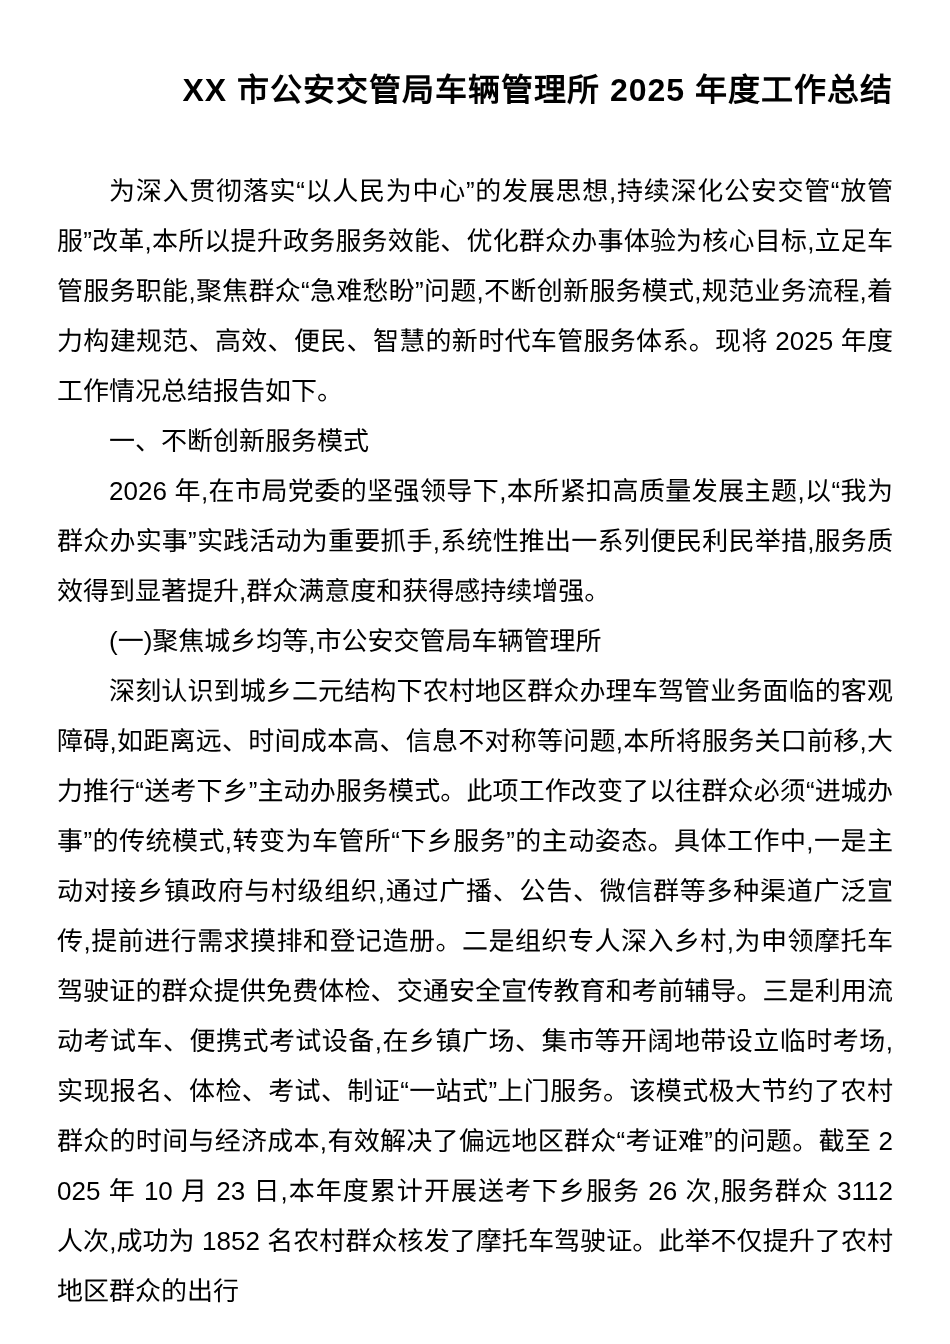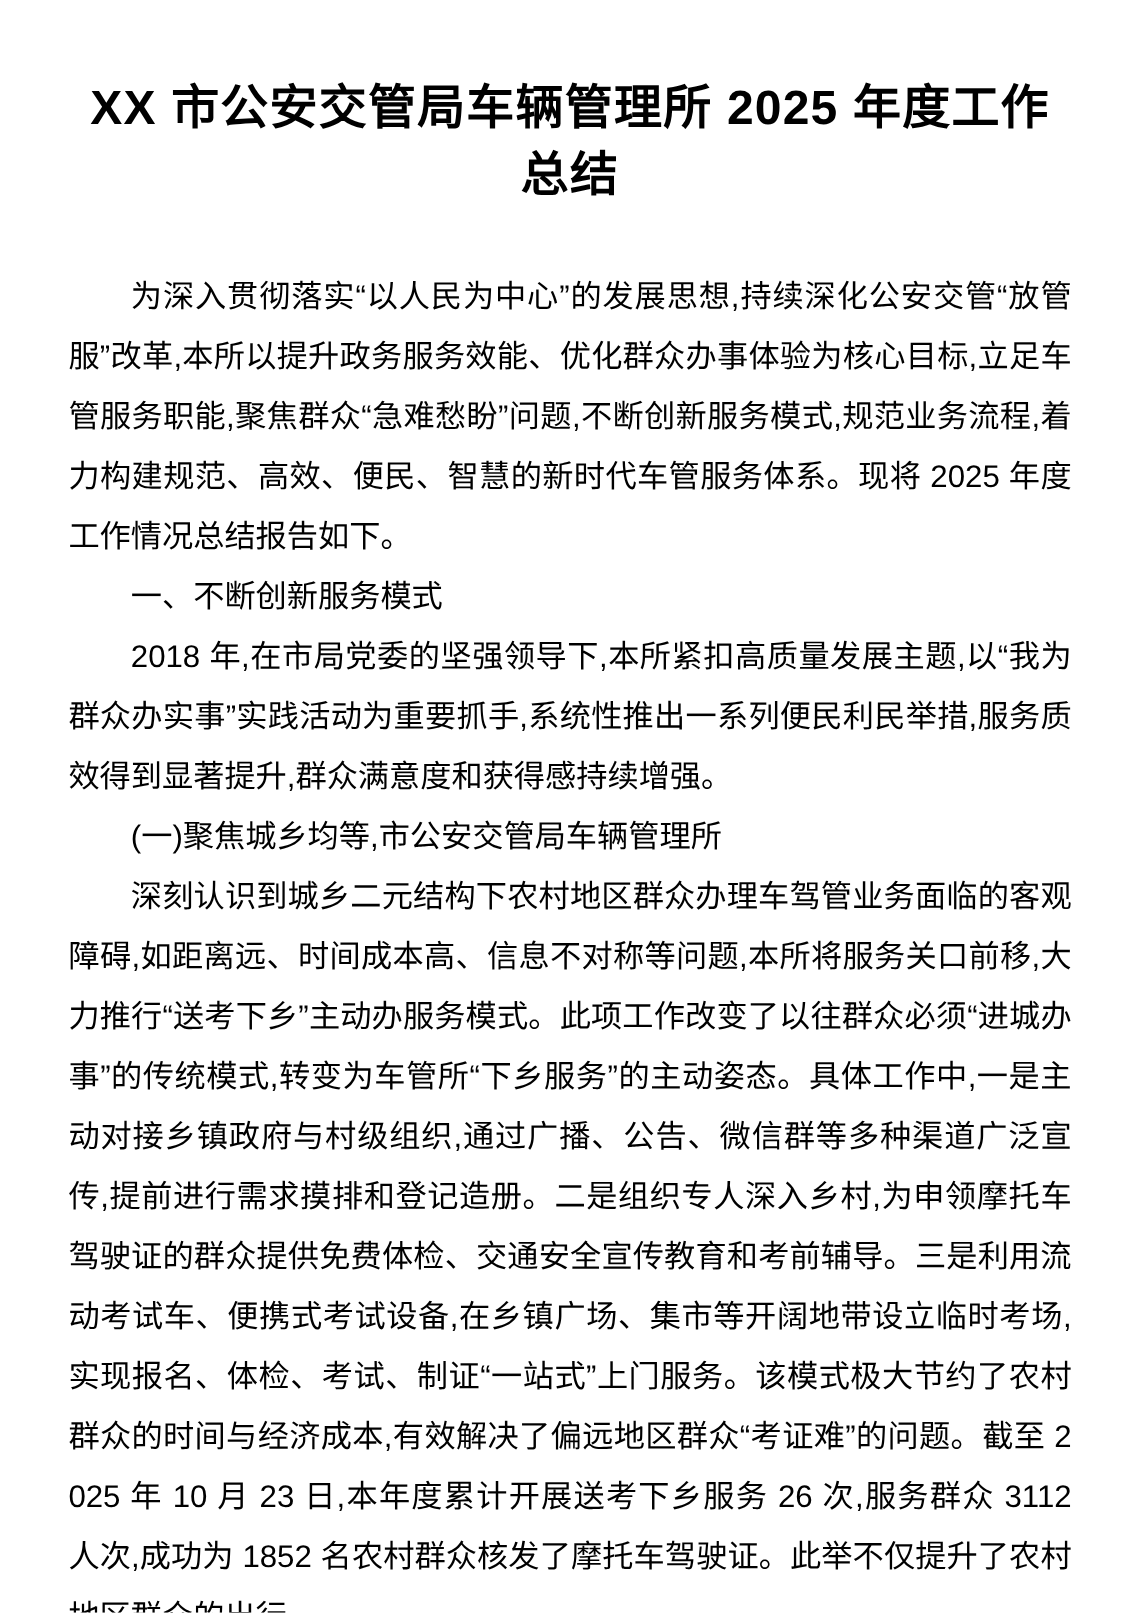--- a/index.html
+++ b/index.html
@@ -14,24 +14,24 @@
     margin: 0 auto;
     background: #ffffff;
     box-sizing: border-box;
     padding: 62px 57px 20px 57px;
     font-family: "Liberation Sans", "DejaVu Sans", sans-serif;
     color: #000000;
     overflow: hidden;
   }
   .doc-title {
     margin: 0 0 48px 0;
-    font-size: 40px;
+    font-size: 32px;
     font-weight: bold;
     line-height: 56px;
-    text-align: center;
+    text-align: right;
     letter-spacing: 1px;
   }
   .para {
     margin: 0;
     font-size: 26px;
     line-height: 50px;
     text-align: justify;
     text-justify: inter-ideograph;
     text-indent: 2em;
     word-break: break-all;
@@ -43,18 +43,18 @@
 </head>
 <body>
 
 <div class="page">
   <h1 class="doc-title">XX 市公安交管局车辆管理所 2025 年度工作总结</h1>
 
   <p class="para">为深入贯彻落实“以人民为中心”的发展思想,持续深化公安交管“放管服”改革,本所以提升政务服务效能、优化群众办事体验为核心目标,立足车管服务职能,聚焦群众“急难愁盼”问题,不断创新服务模式,规范业务流程,着力构建规范、高效、便民、智慧的新时代车管服务体系。现将 2025 年度工作情况总结报告如下。</p>
 
   <p class="para">一、不断创新服务模式</p>
 
-  <p class="para">2018 年,在市局党委的坚强领导下,本所紧扣高质量发展主题,以“我为群众办实事”实践活动为重要抓手,系统性推出一系列便民利民举措,服务质效得到显著提升,群众满意度和获得感持续增强。</p>
+  <p class="para">2026 年,在市局党委的坚强领导下,本所紧扣高质量发展主题,以“我为群众办实事”实践活动为重要抓手,系统性推出一系列便民利民举措,服务质效得到显著提升,群众满意度和获得感持续增强。</p>
 
   <p class="para">(一)聚焦城乡均等,市公安交管局车辆管理所</p>
 
   <p class="para"><span>深刻认识到城乡二元结构下农村地区群众办理车驾管业务面临的客观障碍,如距离远、时间成本高、信息不对称等问题,本所将服务关口前移,大力推行“送考下乡”主动办服务模式。此项工作改变了以往群众必须“进城办事”的传统模式,转变为车管所“下乡服务”的主动姿态。具体工作中,</span><span class="b">一是</span><span>主动对接乡镇政府与村级组织,通过广播、公告、微信群等多种渠道广泛宣传,提前进行需求摸排和登记造册。</span><span class="b">二是</span><span>组织专人深入乡村,为申领摩托车驾驶证的群众提供免费体检、交通安全宣传教育和考前辅导。</span><span class="b">三是</span><span>利用流动考试车、便携式考试设备,在乡镇广场、集市等开阔地带设立临时考场,实现报名、体检、考试、制证“一站式”上门服务。该模式极大节约了农村群众的时间与经济成本,有效解决了偏远地区群众“考证难”的问题。截至 2025 年 10 月 23 日,本年度累计开展送考下乡服务 26 次,服务群众 3112 人次,成功为 1852 名农村群众核发了摩托车驾驶证。此举不仅提升了农村地区群众的出行</span></p>
 </div>
 
 </body></html>

